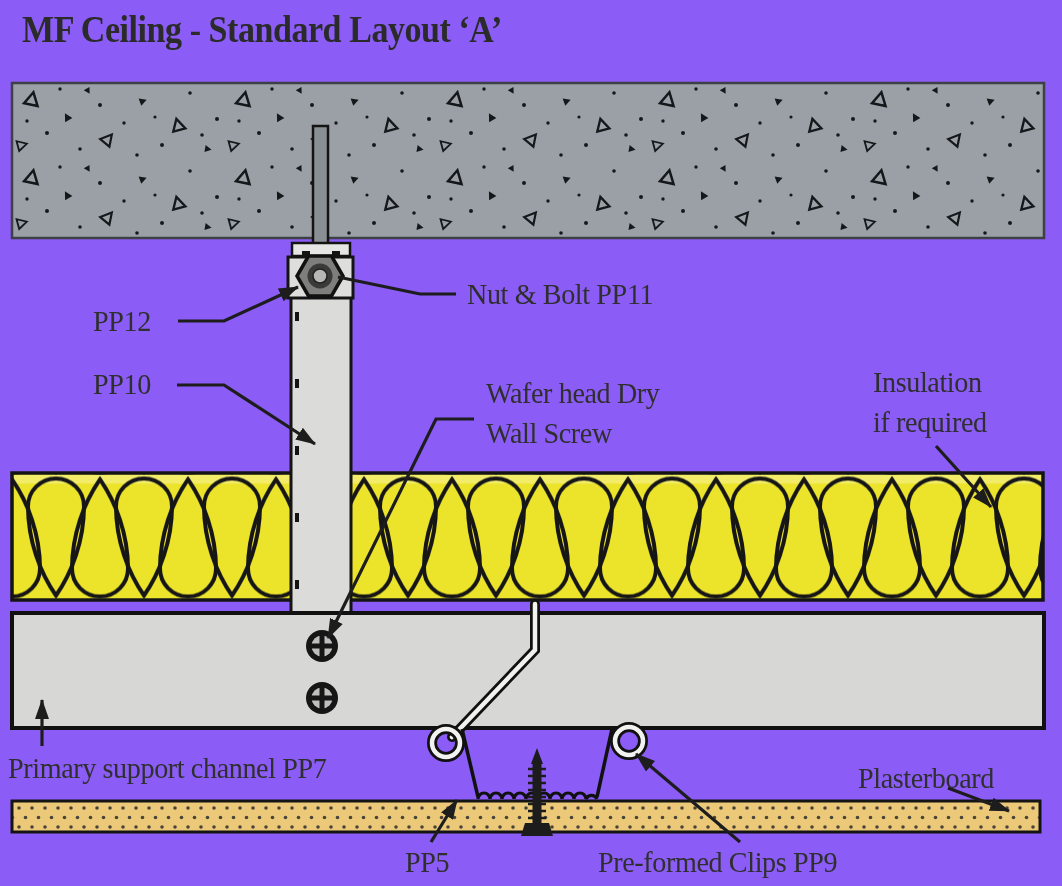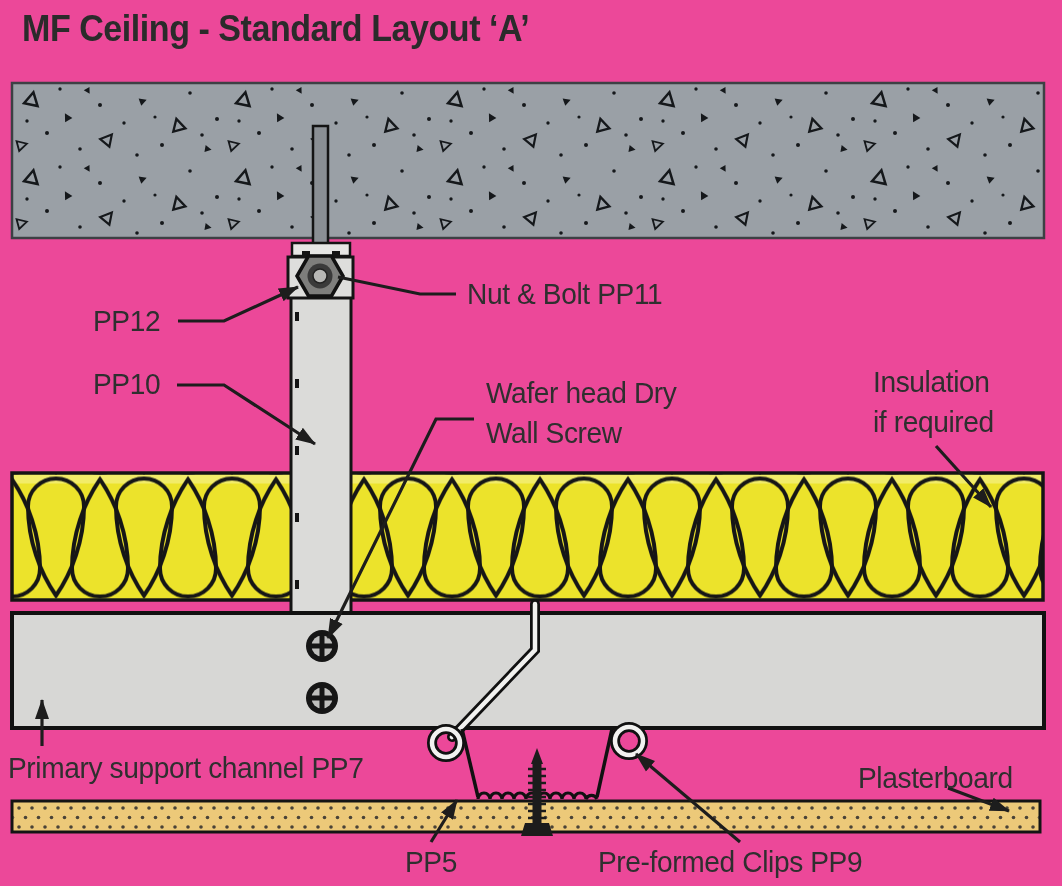--- a/index.html
+++ b/index.html
@@ -1,18 +1,18 @@
 <!DOCTYPE html>
 <html><head>
 <meta charset="utf-8">
 <style>
   html,body{margin:0;padding:0;background:#ffffff;}
   #stage{
-    position:relative;width:1062px;height:886px;background:#ec4899;overflow:hidden;
-    font-family:Liberation Sans, sans-serif;
+    position:relative;width:1062px;height:886px;background:#8b5cf6;overflow:hidden;
+    font-family:Liberation Serif, serif;
   }
   #stage svg{position:absolute;left:0;top:0;}
   .lbl{
     position:absolute;color:#2f2f2f;font-size:29px;line-height:40px;
     letter-spacing:-0.4px;white-space:nowrap;transform:scaleX(.97);transform-origin:left top;
   }
   #title{
     position:absolute;left:22px;top:8px;color:#2b2b2b;font-size:37px;font-weight:700;
     letter-spacing:-0.5px;white-space:nowrap;transform:scaleX(.92);transform-origin:left top;
   }

